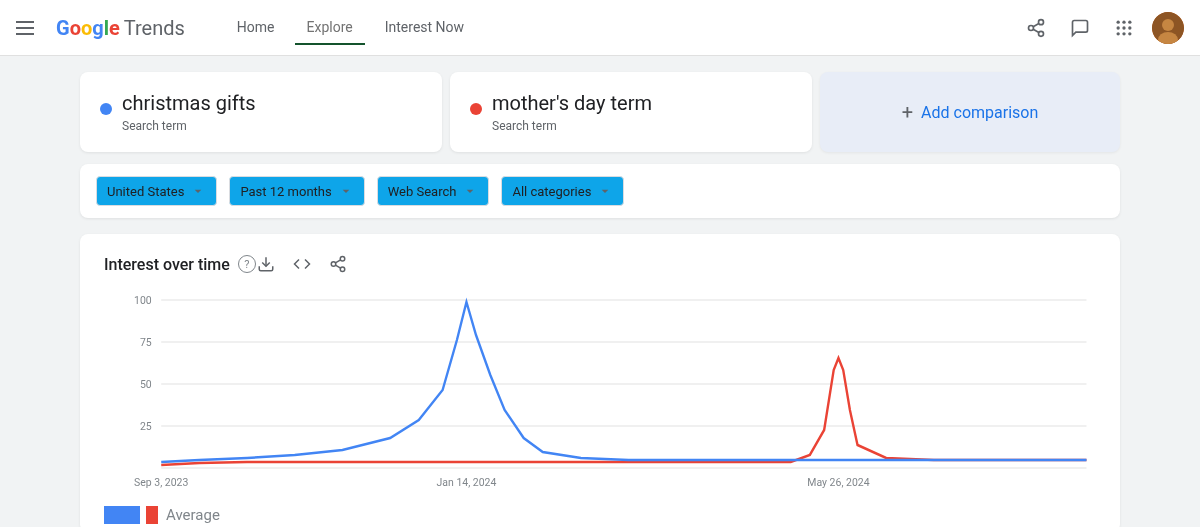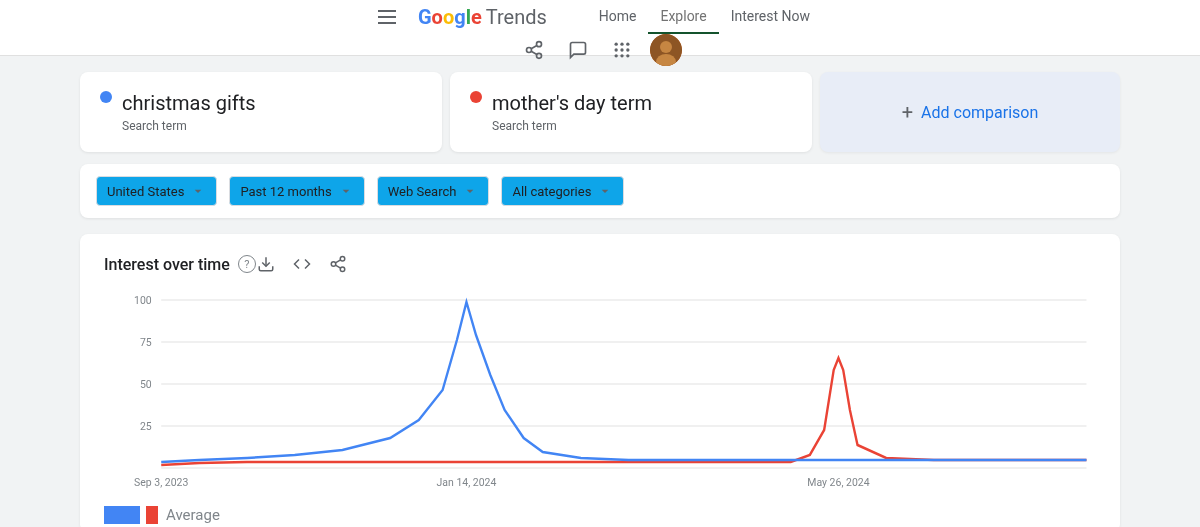--- a/index.html
+++ b/index.html
@@ -14,21 +14,20 @@
     
     .header {
       background: #fff;
       border-bottom: 1px solid #e0e0e0;
       display: flex;
       align-items: center;
       padding: 0 16px;
       height: 56px;
       position: relative;
       z-index: 10;
-      flex-direction: column;
     }
     .header-left {
       display: flex;
       align-items: center;
       gap: 16px;
       flex: 1;
     }
     .menu-icon {
       width: 24px;
       height: 24px;
@@ -62,20 +61,21 @@
     .logo-google .l { color: #34a853; }
     .logo-google .e { color: #ea4335; }
     .logo-trends {
       color: #5f6368;
       font-size: 20px;
       font-weight: 400;
     }
     .nav {
       display: flex;
       align-items: center;
+      gap: 8px;
       margin-left: 24px;
     }
     .nav-item {
       padding: 8px 12px;
       font-size: 14px;
       color: #5f6368;
       cursor: pointer;
       border-bottom: 2px solid transparent;
       text-decoration: none;
     }
@@ -130,21 +130,21 @@
       display: flex;
       flex-direction: column;
       gap: 4px;
       box-shadow: 0 1px 3px rgba(0,0,0,0.08);
       cursor: pointer;
       min-height: 80px;
       justify-content: center;
     }
     .search-term-header {
       display: flex;
-      align-items: flex-start;
+      align-items: flex-end;
       gap: 10px;
     }
     .term-dot {
       width: 12px;
       height: 12px;
       border-radius: 50%;
       flex-shrink: 0;
     }
     .term-name {
       font-size: 20px;

